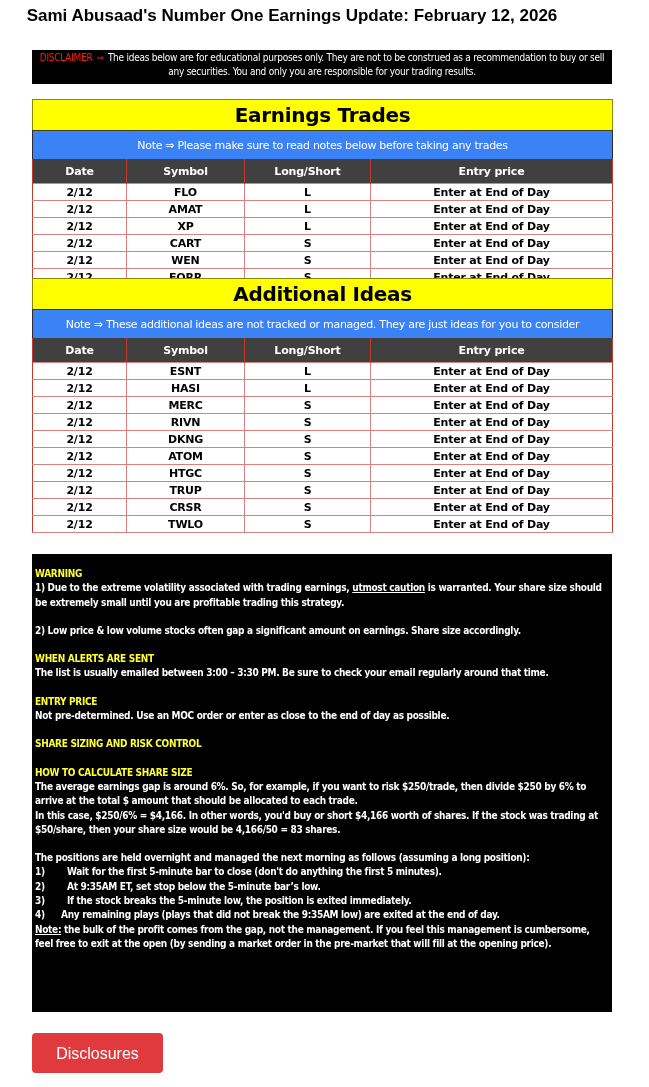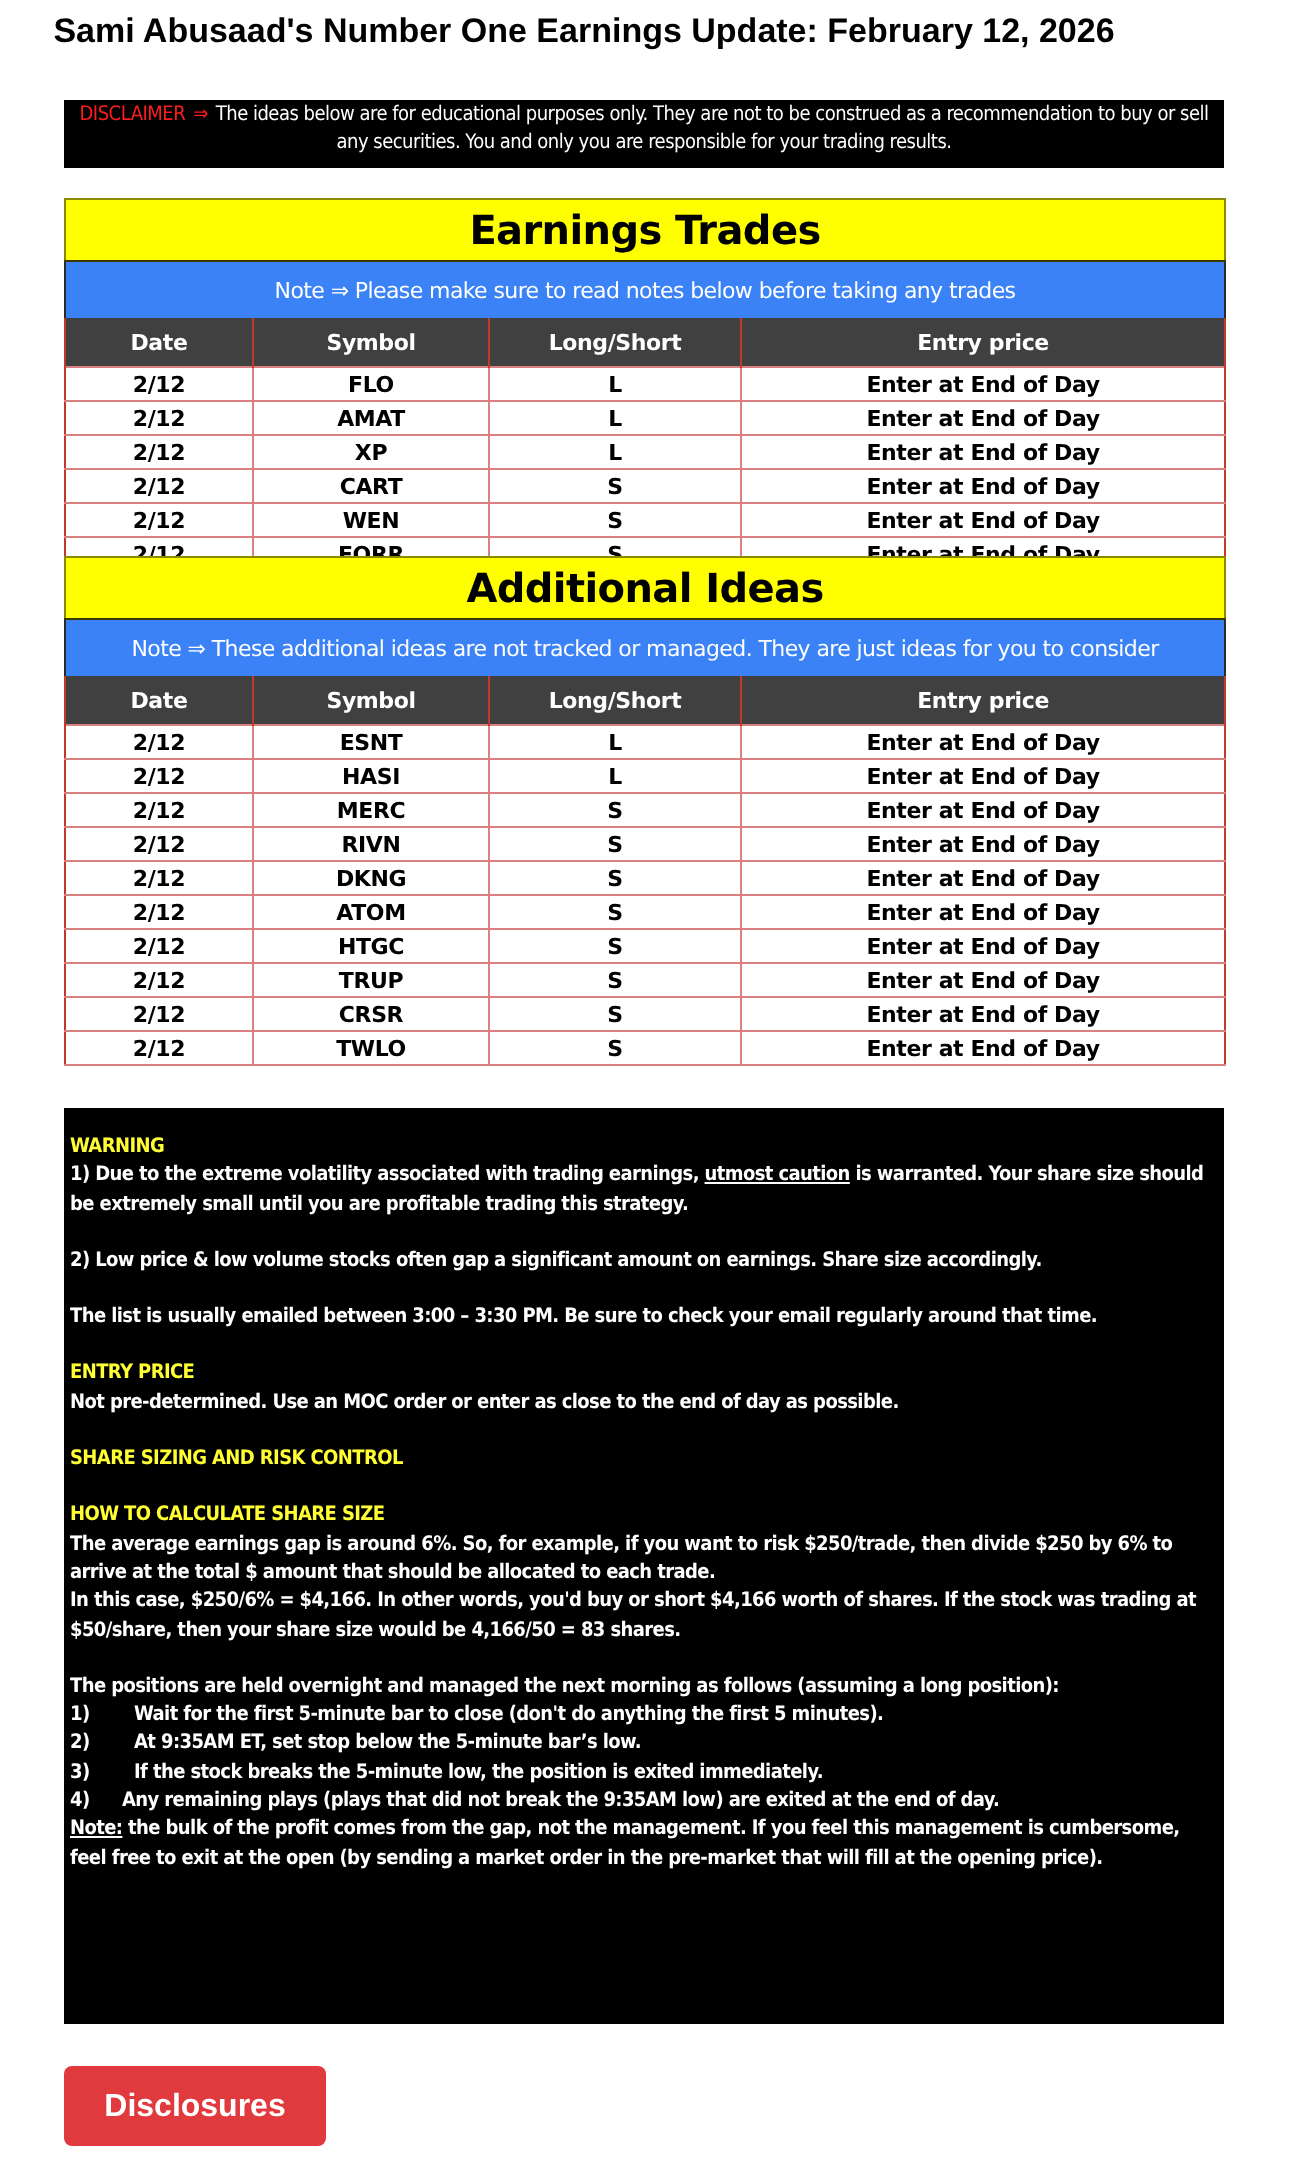--- a/index.html
+++ b/index.html
@@ -36,21 +36,21 @@
              letter-spacing: -0.3px; font-weight: bold; }
     .notes .heading { color: #ffff33; }
     .notes p { margin: 0; }
     .notes .gap { height: 14px; }
     .notes u { text-decoration: underline; }
     .notes .li { display: flex; }
     .notes .li .num { width: 32px; flex: none; }
 
     .disclosures-btn { position: absolute; left: 32px; top: 1033px; width: 131px; height: 40px;
                        background: #e03a3e; color: #fff; border: none; border-radius: 4px;
-                       font-family: "Liberation Sans", sans-serif; font-weight: bold; font-size: 16px;
+                       font-family: "Liberation Sans", sans-serif; font-weight: normal; font-size: 16px;
                        text-align: center; line-height: 40px; cursor: pointer; }
   </style>
 </head>
 <body>
 
 <div class="page-title">Sami Abusaad's Number One Earnings Update: February 12, 2026</div>
 
 <div class="disclaimer">
   <span class="label">DISCLAIMER</span><span class="arrow">⇒</span><span>The ideas below are for educational purposes only. They are not to be construed as a recommendation to buy or sell any securities. You and only you are responsible for your trading results.</span>
 </div>
@@ -200,20 +200,21 @@
       </tr>
     </tbody>
 </table>
 
 <div class="notes">
   <p class="heading">WARNING</p>
   <p><span>1) Due to the extreme volatility associated with trading earnings, </span><u>utmost caution</u><span> is warranted. Your share size should be extremely small until you are profitable trading this strategy.</span></p>
   <div class="gap"></div>
   <p>2) Low price &amp; low volume stocks often gap a significant amount on earnings. Share size accordingly.</p>
   <div class="gap"></div>
+  <p class="heading">WHEN ALERTS ARE SENT</p>
   <p>The list is usually emailed between 3:00 – 3:30 PM. Be sure to check your email regularly around that time.</p>
   <div class="gap"></div>
   <p class="heading">ENTRY PRICE</p>
   <p>Not pre-determined. Use an MOC order or enter as close to the end of day as possible.</p>
   <div class="gap"></div>
   <p class="heading">SHARE SIZING AND RISK CONTROL</p>
   <div class="gap"></div>
   <p class="heading">HOW TO CALCULATE SHARE SIZE</p>
   <p>The average earnings gap is around 6%. So, for example, if you want to risk $250/trade, then divide $250 by 6% to arrive at the total $ amount that should be allocated to each trade.</p>
   <p>In this case, $250/6% = $4,166. In other words, you'd buy or short $4,166 worth of shares. If the stock was trading at $50/share, then your share size would be 4,166/50 = 83 shares.</p>

